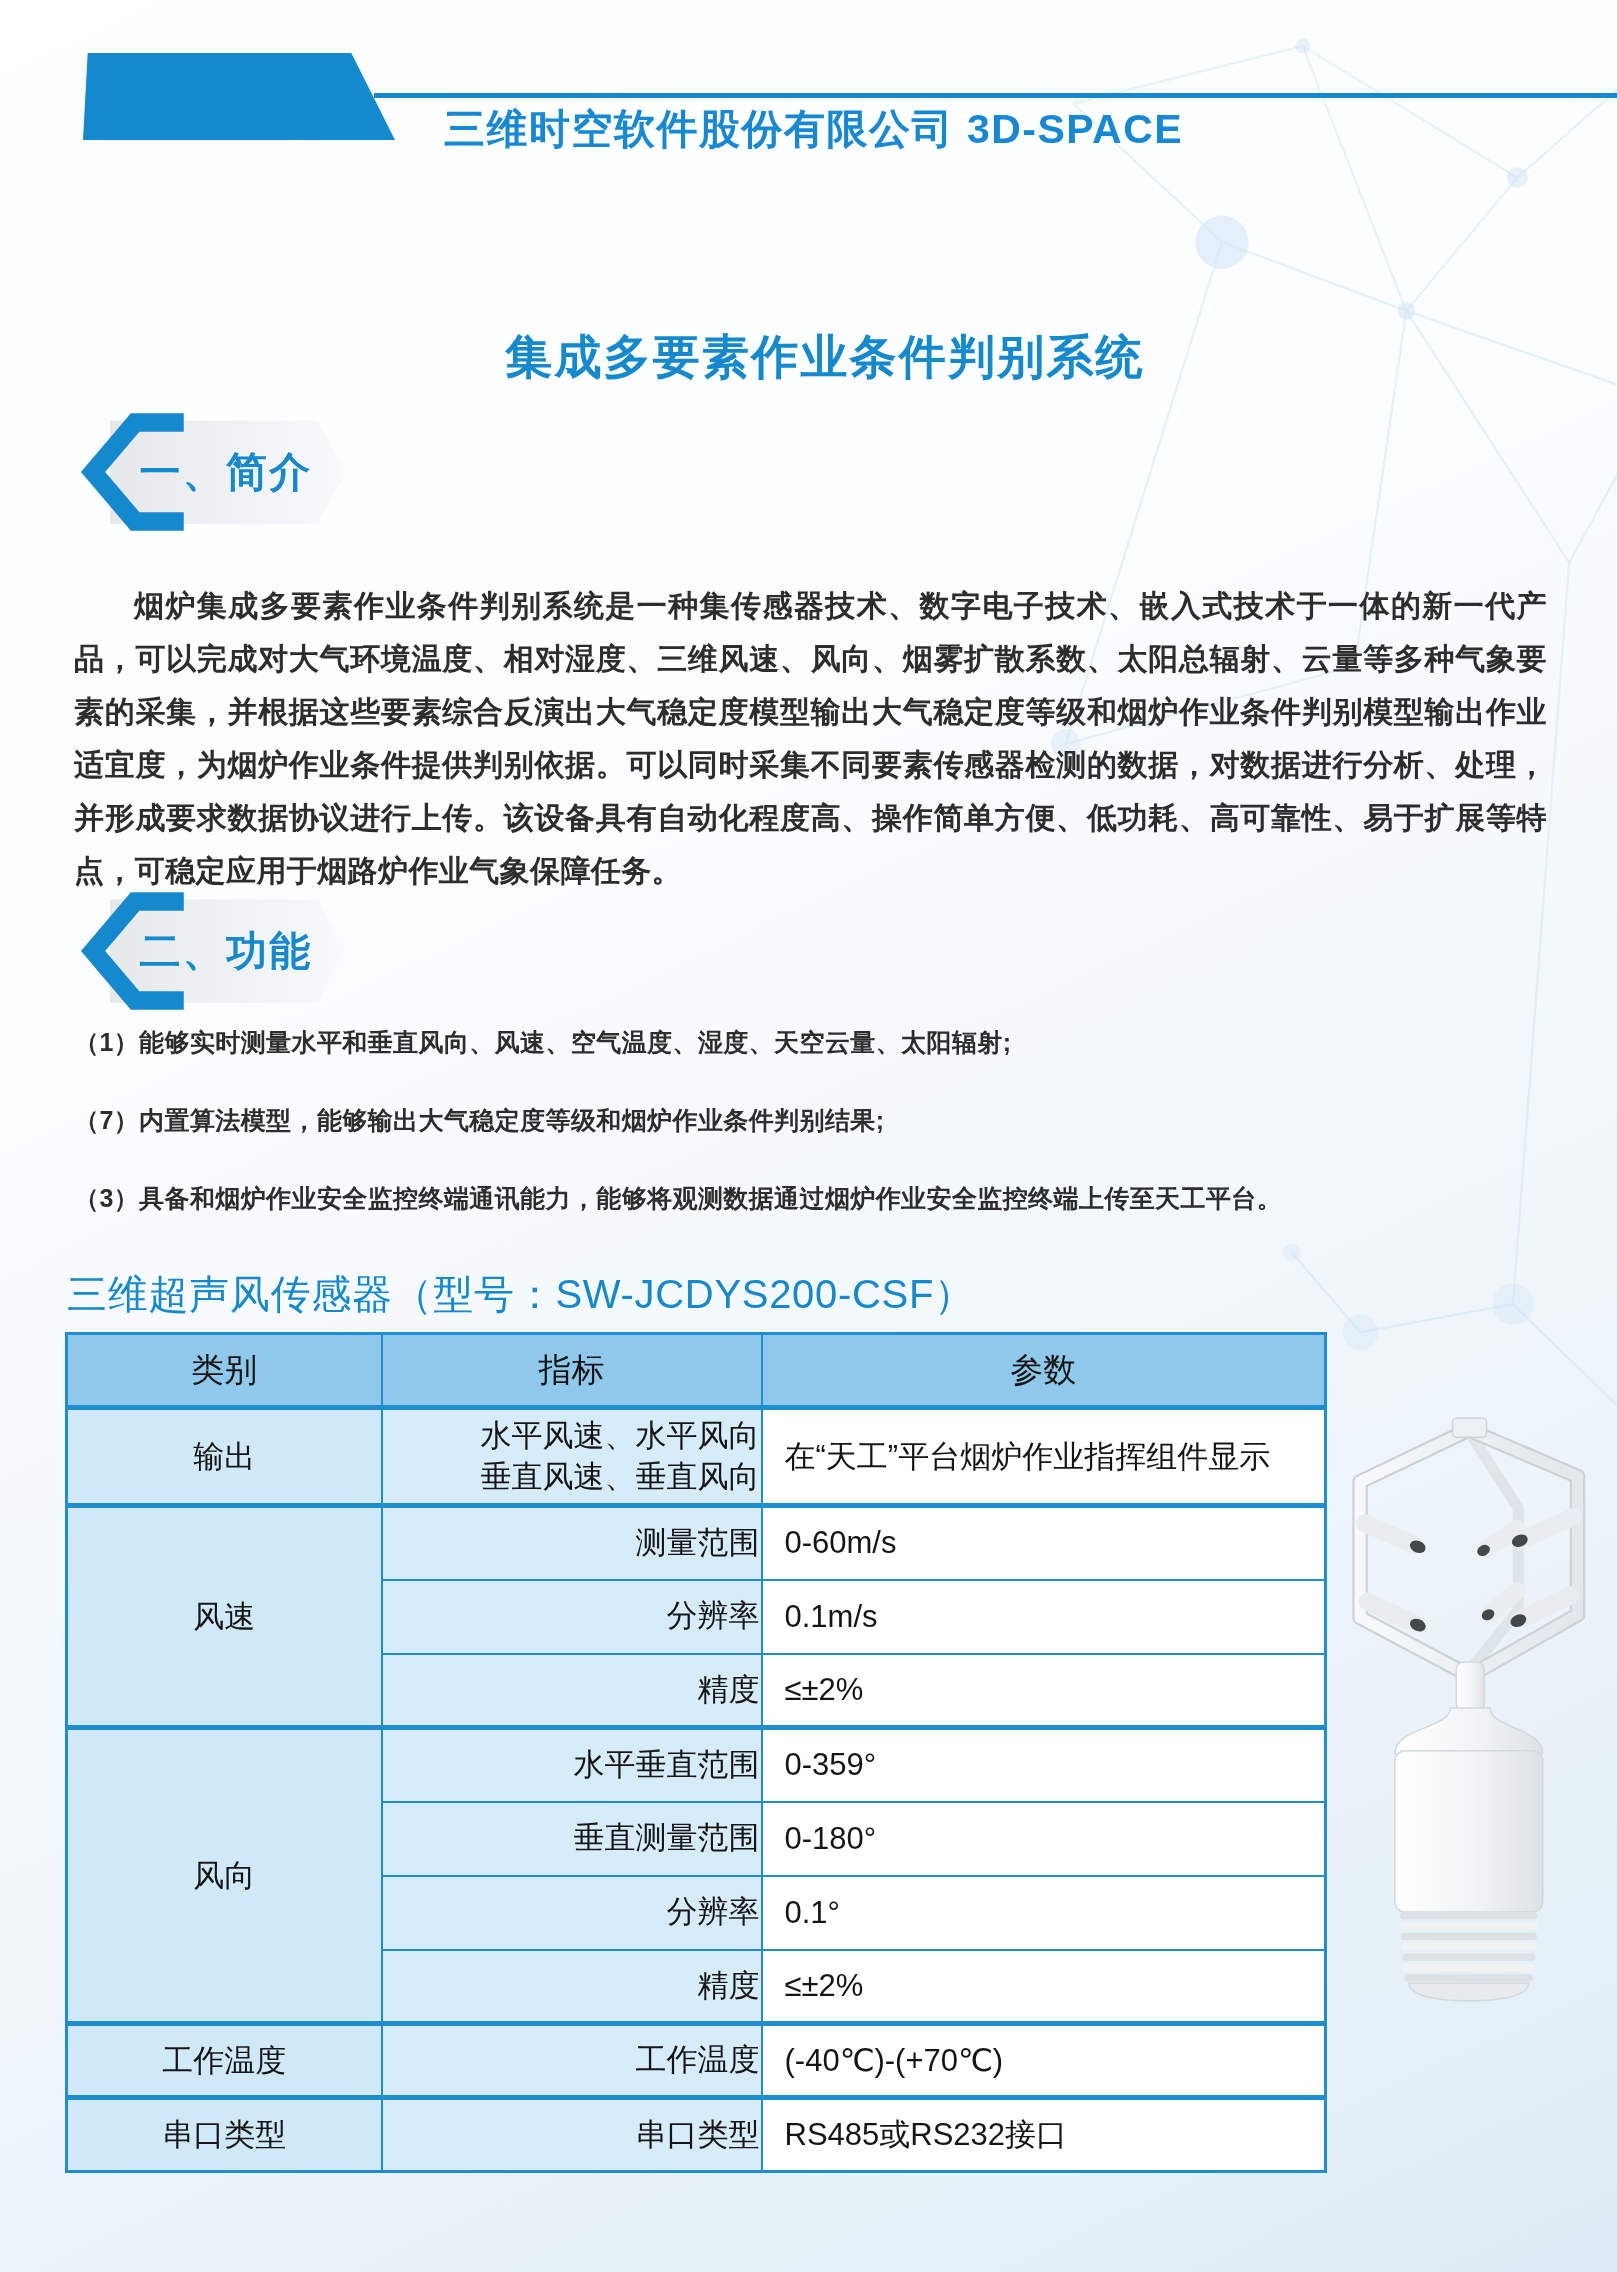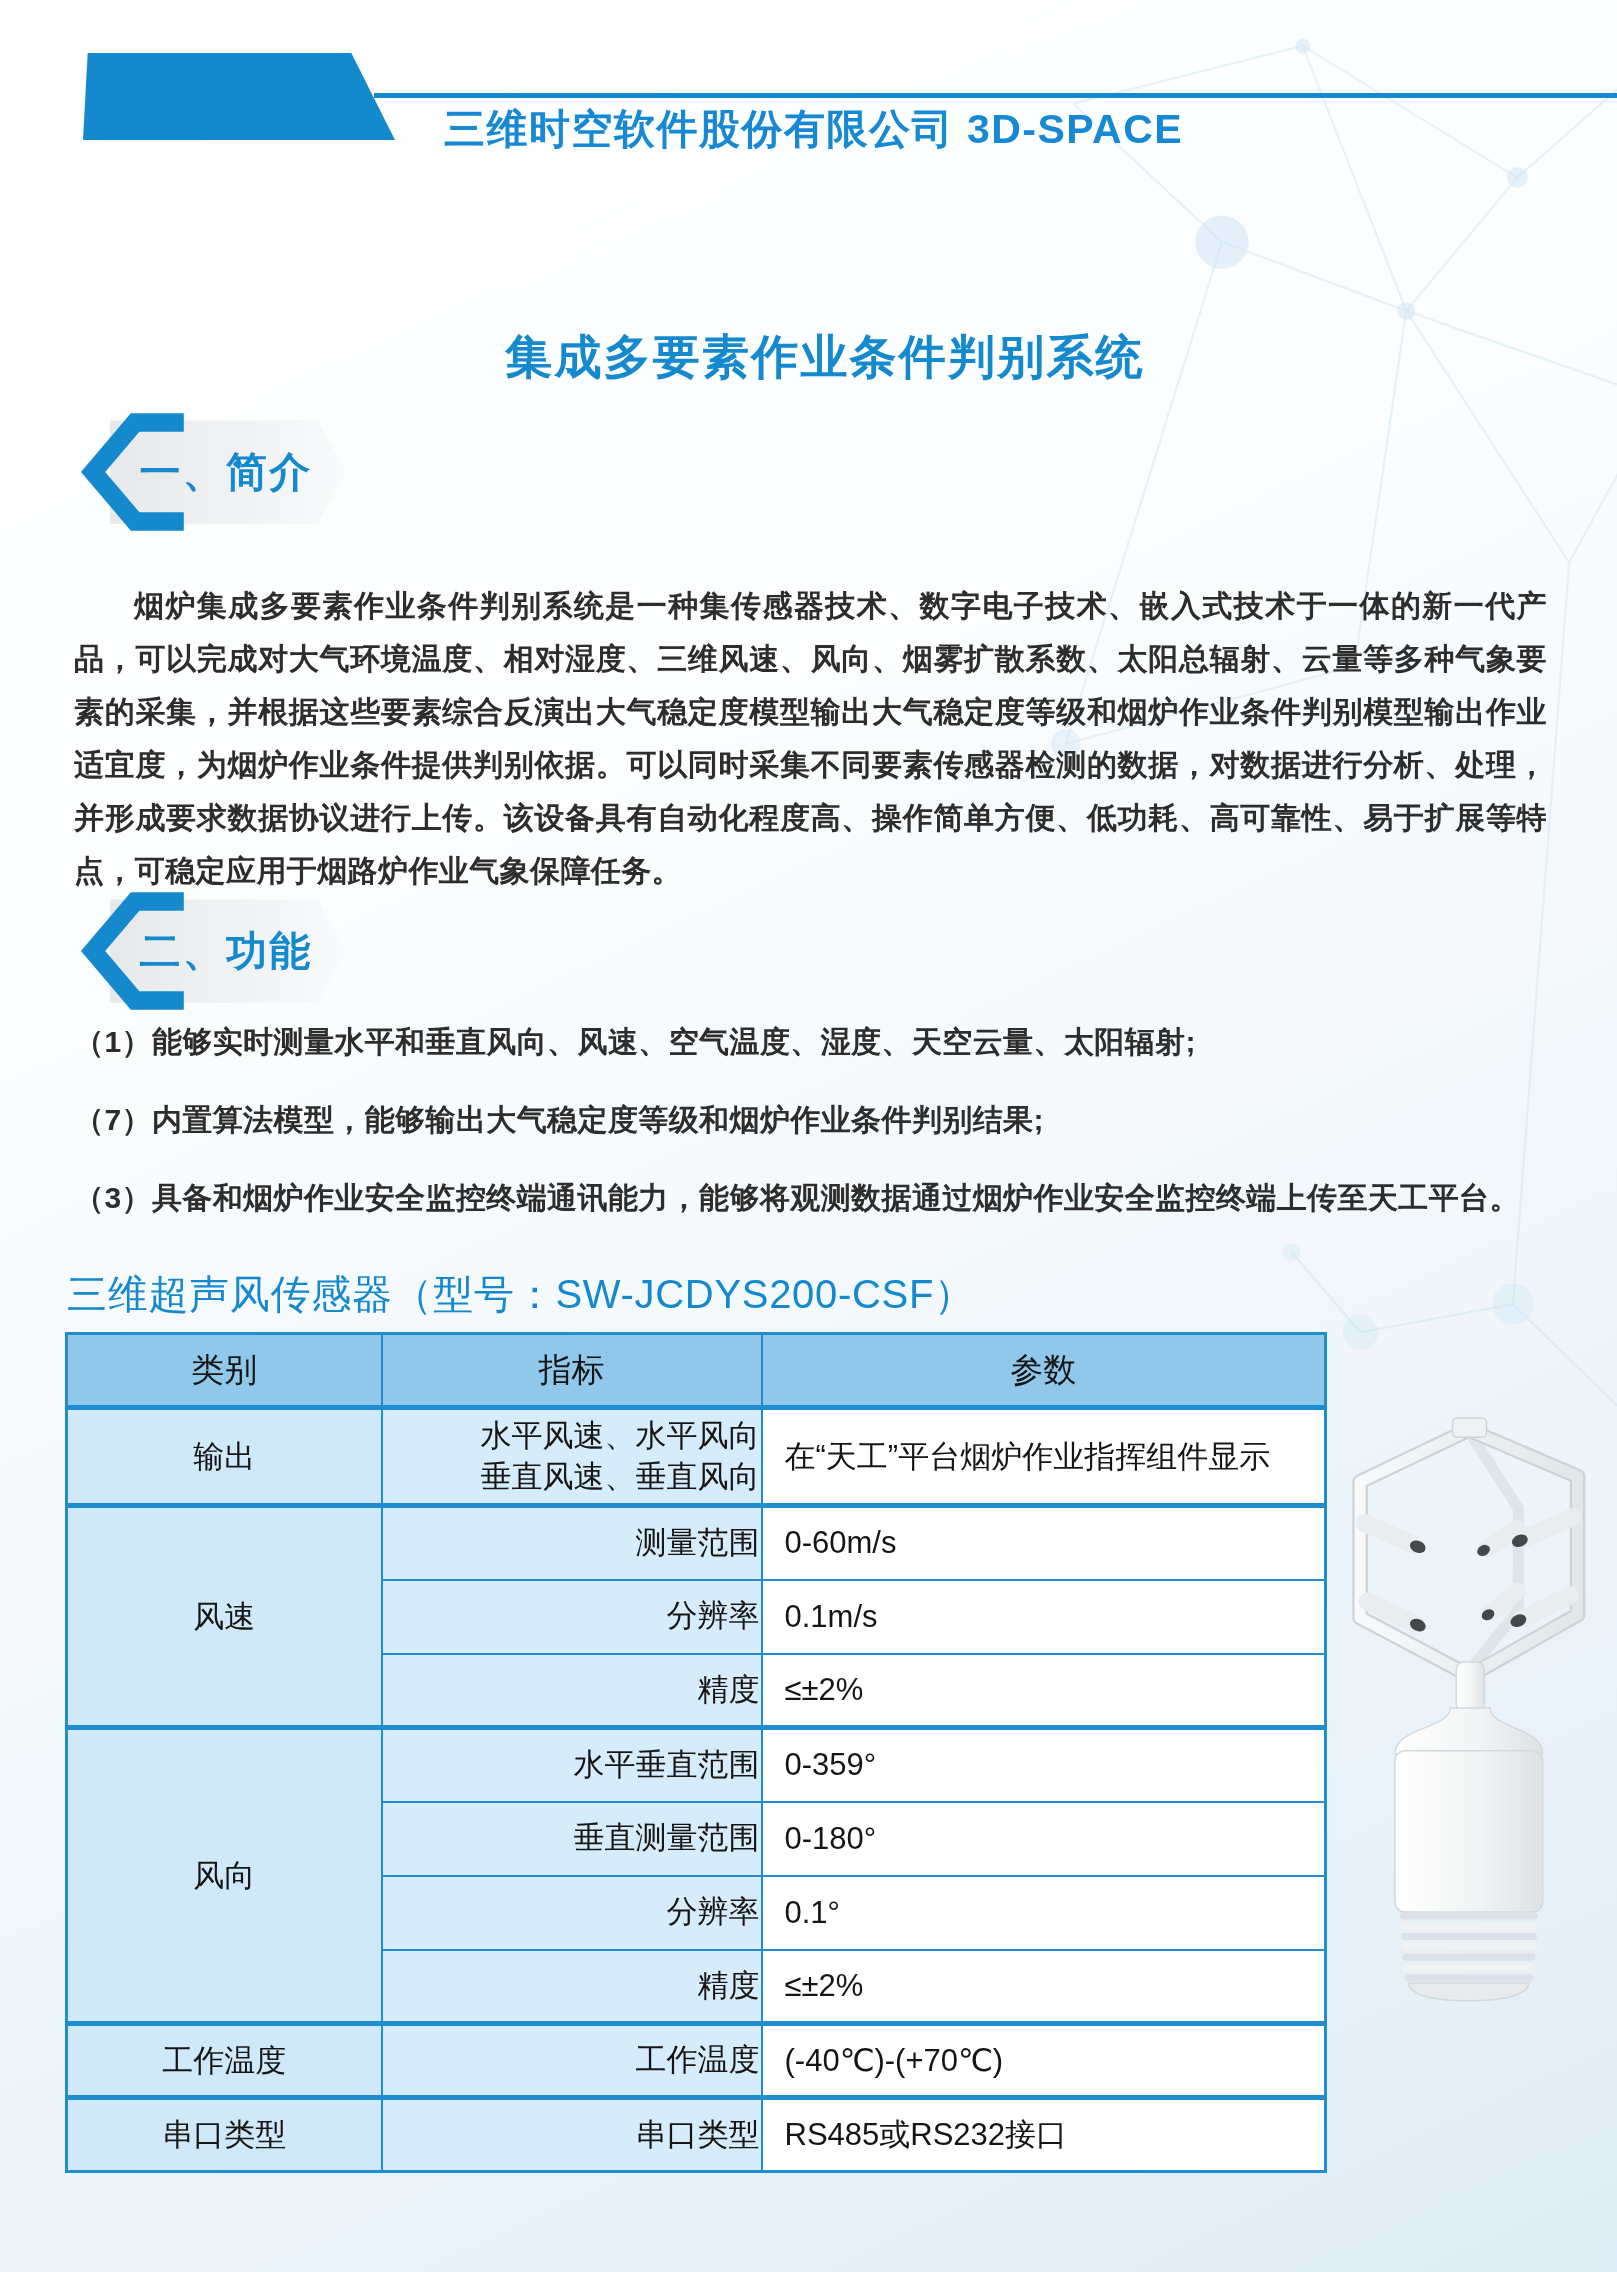--- a/index.html
+++ b/index.html
@@ -27,21 +27,21 @@
     display:flex;align-items:center;justify-content:center;
     font-size:41px;font-weight:bold;color:#1489CE;letter-spacing:2.2px;}
   .badge-intro{top:413px;}
   .badge-func{top:892px;}
 
   
   .intro-par{position:absolute;left:74px;top:549px;width:1473px;
     font-size:30px;line-height:53px;font-weight:bold;color:#2d2d2d;
     text-align:justify;text-indent:2em;letter-spacing:0.4px;}
   .func-list{position:absolute;left:74px;top:1023px;width:1479px;}
-  .func-item{font-size:30px;line-height:38px;font-weight:bold;color:#2d2d2d;
+  .func-item{font-size:25px;line-height:38px;font-weight:bold;color:#2d2d2d;
     margin-bottom:40px;letter-spacing:0.4px;}
 
   
   .tbl-title{position:absolute;left:67px;top:1267px;font-size:40px;font-weight:normal;
     color:#1489CE;letter-spacing:0.7px;}
   table.spec{position:absolute;left:65px;top:1332px;width:1260px;
     border-collapse:collapse;table-layout:fixed;}
   table.spec td,table.spec th{border:2.2px solid #1E8ED1;font-weight:normal;color:#151515;}
   table.spec{border:3px solid #1E8ED1;}
   table.spec th{background:#8FC8EB;height:46px;font-size:33px;text-align:center;}

